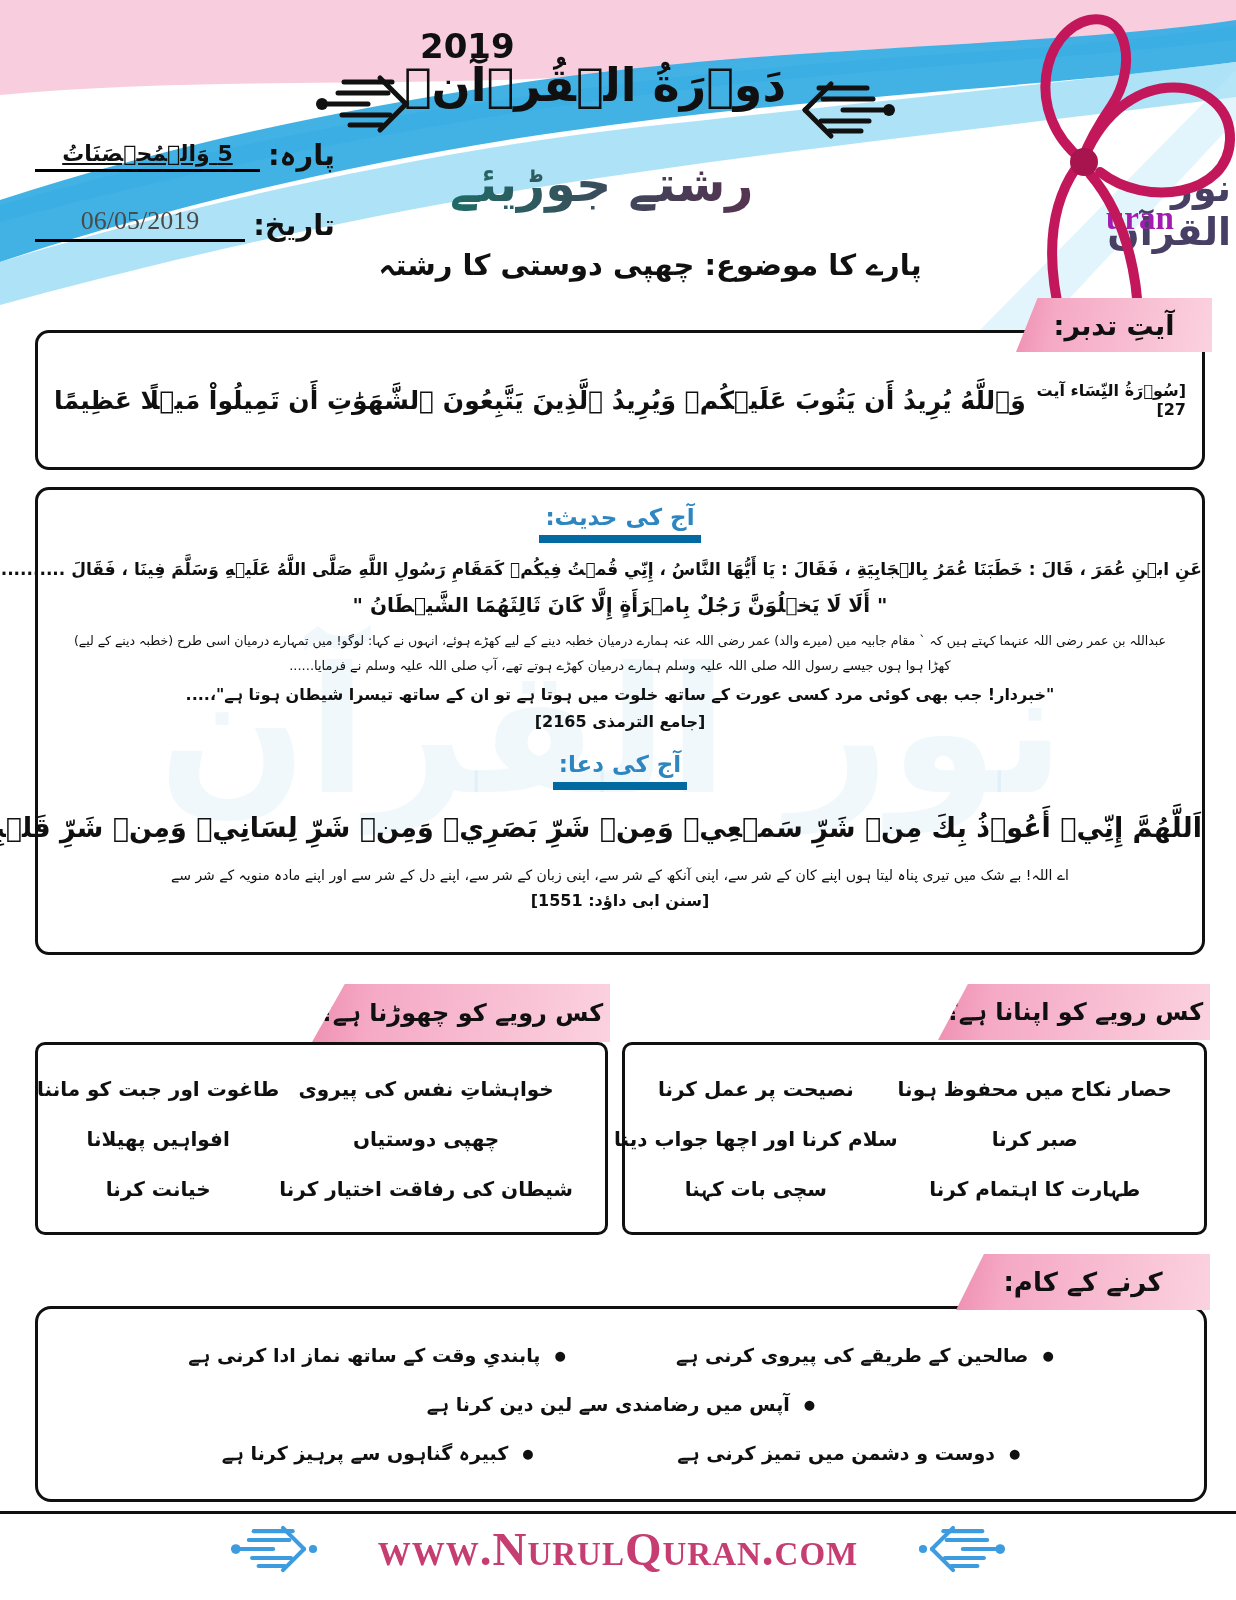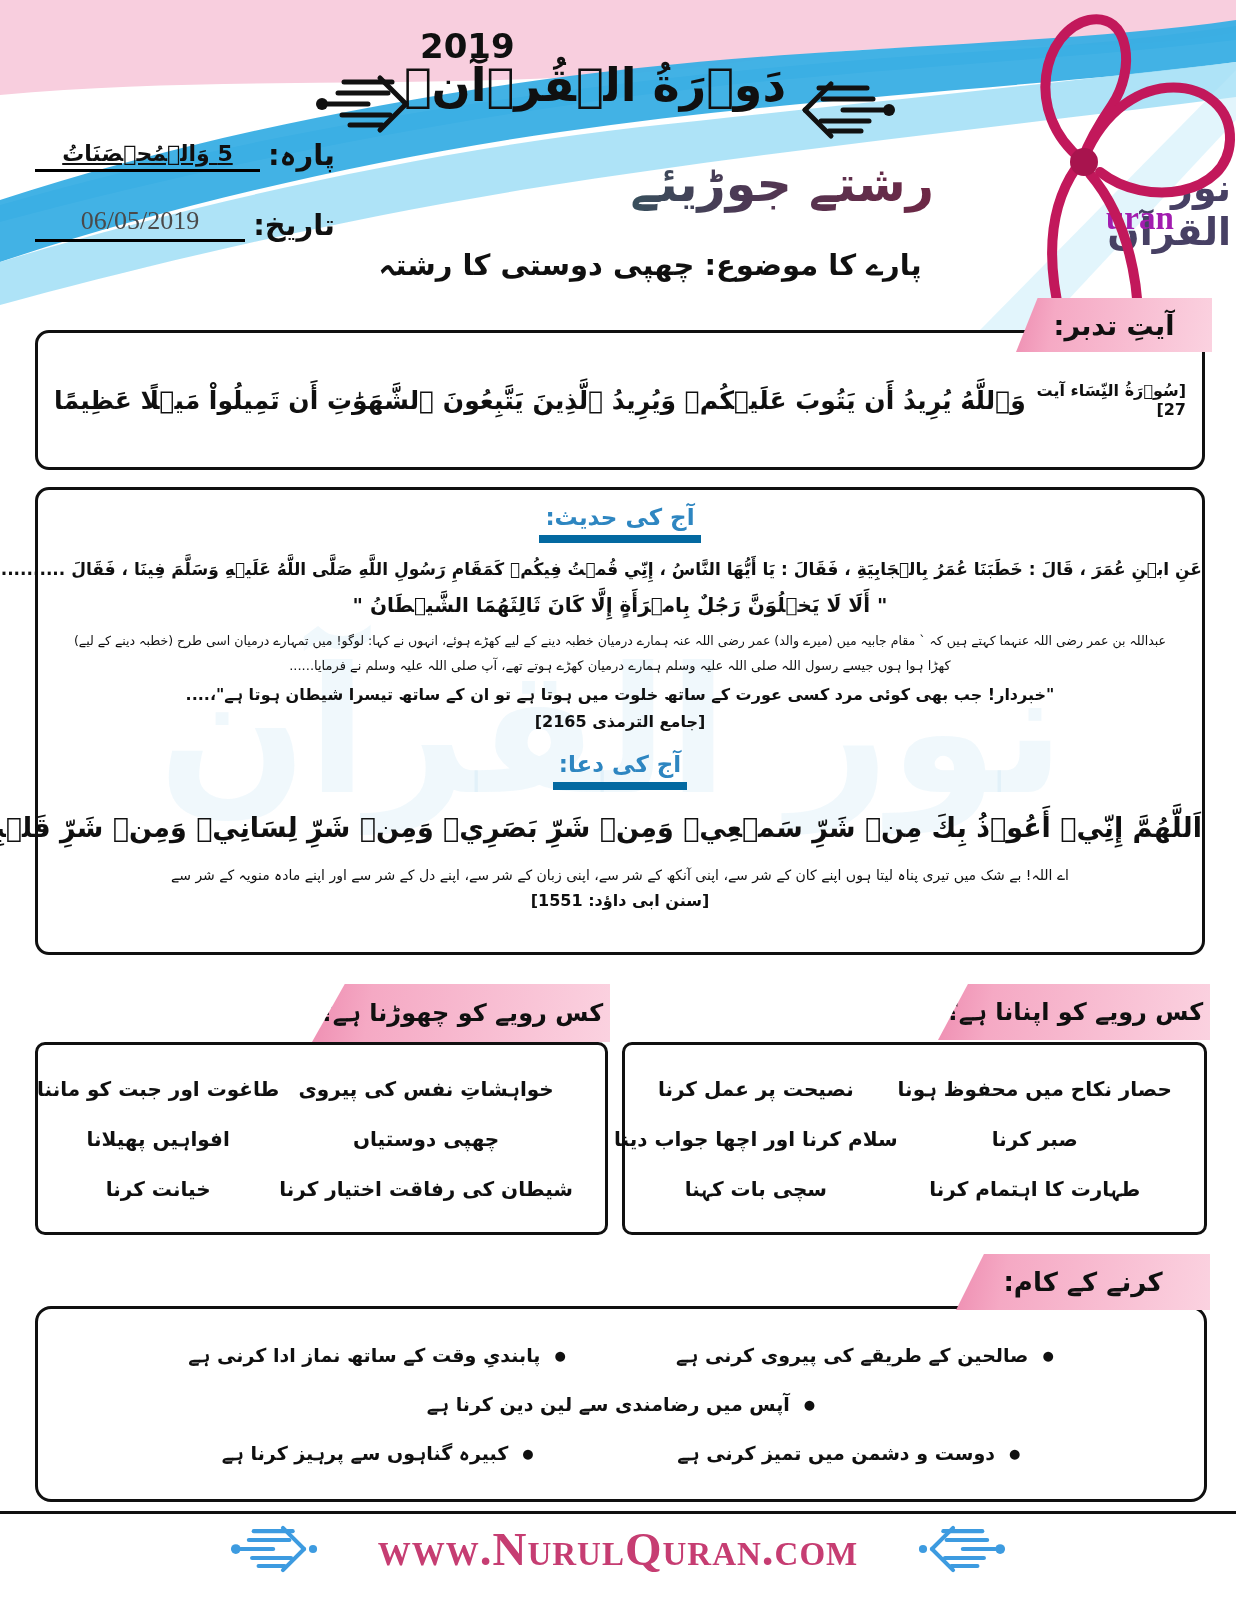--- a/index.html
+++ b/index.html
@@ -13,21 +13,21 @@
   .bow   { position:absolute; left:1004px; top:0; z-index:0; }
   .logo  { position:absolute; left:1046px; top:166px; width:185px; direction:rtl; }
   .logo-ar { font-size:38px; font-weight:bold; color:#474064; letter-spacing:-1px; }
   .logo-en { position:absolute; left:60px; top:34px; font-family:"Liberation Serif",serif;
              font-size:33px; font-weight:bold; color:#a21caf; }
   .year  { position:absolute; left:420px; top:26px; font-size:34px; font-weight:bold; }
   .title { position:absolute; left:360px; top:58px; width:470px; text-align:center;
            font-size:46px; font-weight:bold; direction:rtl; white-space:nowrap; }
   .arrow-l { position:absolute; left:313px; top:72px; }
   .arrow-r { position:absolute; left:786px; top:78px; transform:scaleX(-1); }
-  .subtitle { position:absolute; left:494px; top:156px; width:440px; text-align:right;
+  .subtitle { position:absolute; left:450px; top:156px; width:440px; text-align:left;
               font-size:49px; font-weight:bold; direction:rtl; white-space:nowrap;
               background:linear-gradient(90deg,#1f6b66 0%,#4b3a55 55%,#6e2745 100%);
               -webkit-background-clip:text; background-clip:text; color:transparent; }
   .topic { position:absolute; left:280px; top:248px; width:740px; text-align:center;
            font-size:29px; font-weight:bold; direction:rtl; white-space:nowrap; }
   .field { position:absolute; left:35px; width:300px; display:flex; direction:rtl;
            align-items:flex-end; gap:8px; }
   .field-para { top:138px; }
   .field-date { top:206px; }
   .field-label { font-size:29px; font-weight:bold; white-space:nowrap; }

